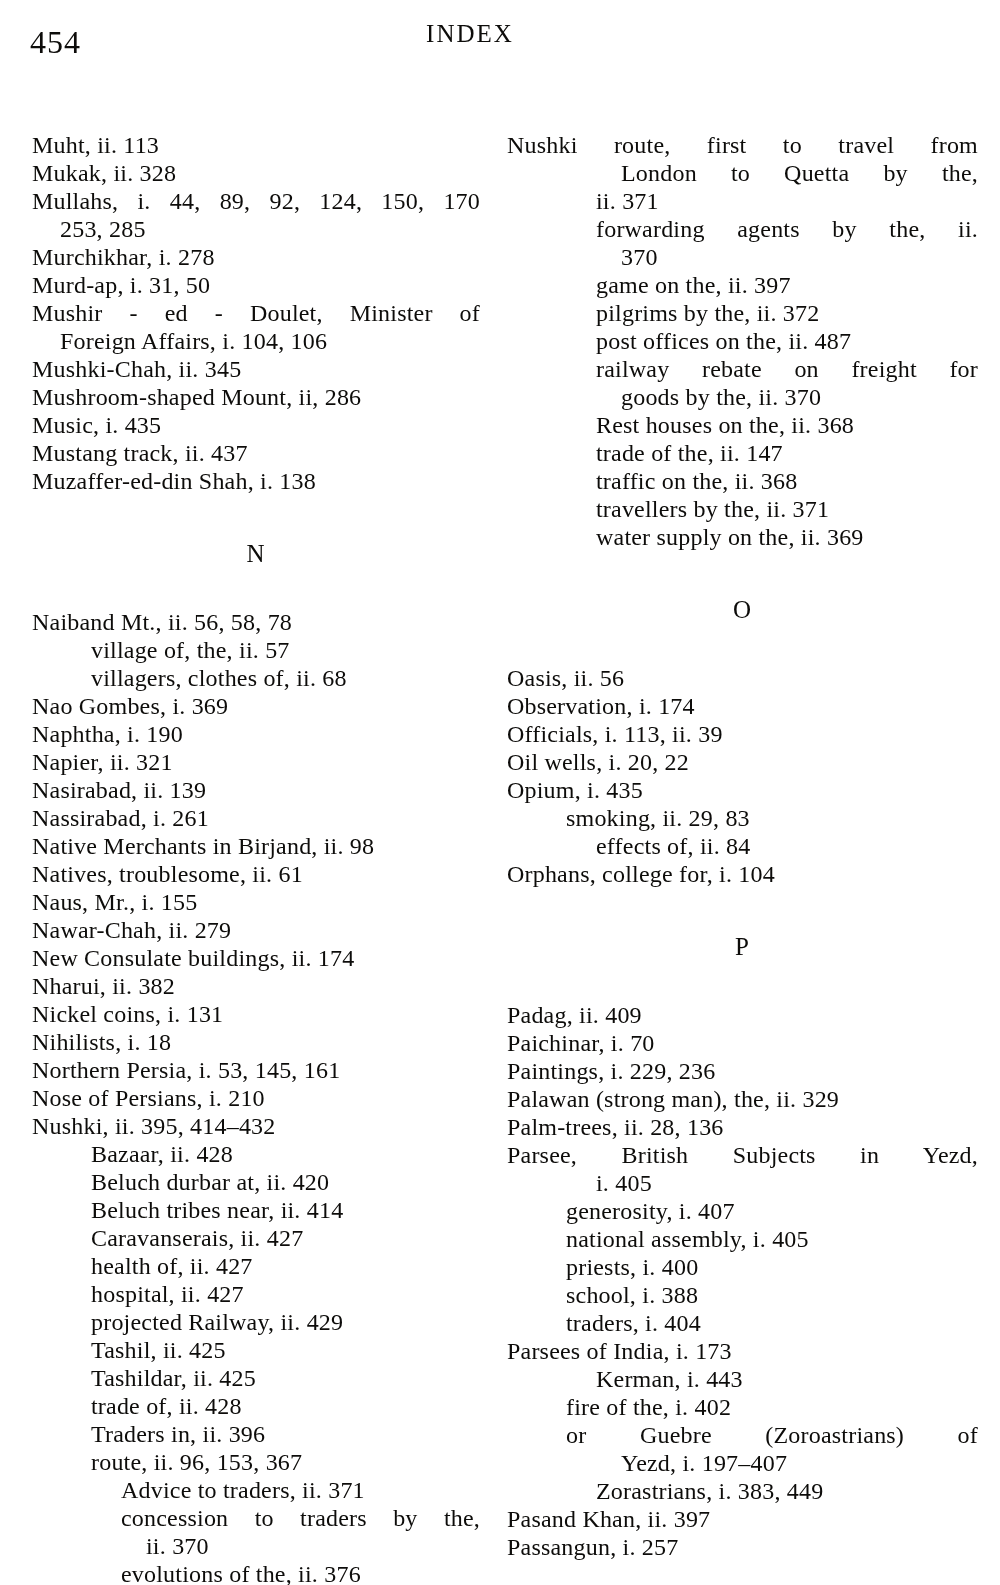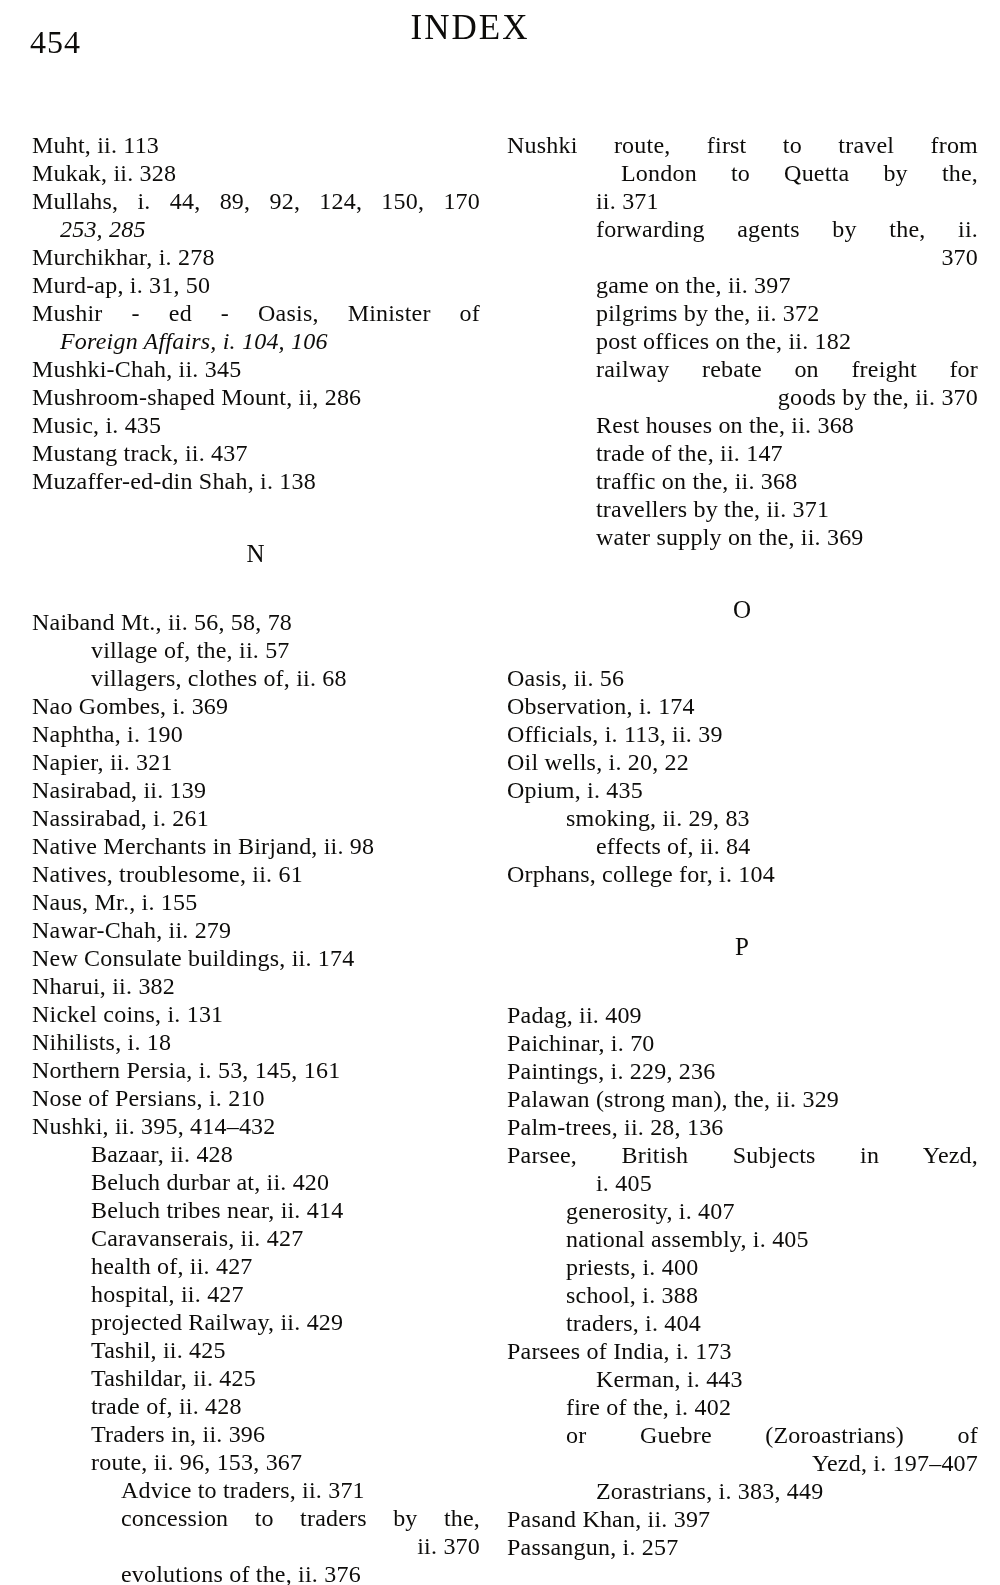--- a/index.html
+++ b/index.html
@@ -7,56 +7,56 @@
     width:1000px; height:1585px;
     background:#ffffff; color:#0d0c0a;
     font-family:"Liberation Serif", serif;
     position:relative; overflow:hidden;
   }
   .page-number {
     position:absolute; left:30px; top:24px;
     font-size:32px; letter-spacing:1px;
   }
   .page-title {
-    position:absolute; left:0; top:8px; width:940px;
-    text-align:center; font-size:35px; letter-spacing:2px;
+    position:absolute; left:0; top:20px; width:940px;
+    text-align:center; font-size:25px; letter-spacing:2px;
   }
   .col {
     position:absolute; top:84px;
     font-size:24px; line-height:28px; letter-spacing:0.2px;margin-top:47px;
   }
   .col-left  { left:32px;  width:448px; }
   .col-right { left:507px; width:471px;font-family:Liberation Serif, serif; }
   .sec-heading {
     text-align:center; font-size:25px; font-weight:normal;
     margin:45px 0 40px 0; line-height:28px; letter-spacing:1px;
   }
   p.ln { margin:0; }
   .i0 { padding-left:0; }
-  .i1 { padding-left:28px;font-style:italic; }
+  .i1 { padding-left:28px; }
   .i2 { padding-left:59px; }
   .i3 { padding-left:89px; }
-  .i4 { padding-left:114px;text-align:right; }
+  .i4 { padding-left:114px; }
   .j  { text-align:justify; text-align-last:justify; }
 </style>
 </head>
 <body>
 
 <div class="page-number">454</div>
 <div class="page-title">INDEX</div>
 
 <div class="col col-left">
     <div>
       <p class="ln i0">Muht, ii. 113</p>
       <p class="ln i0">Mukak, ii. 328</p>
       <p class="ln i0 j">Mullahs, i. 44, 89, 92, 124, 150, 170</p>
       <p class="ln i1">253, 285</p>
       <p class="ln i0">Murchikhar, i. 278</p>
       <p class="ln i0">Murd-ap, i. 31, 50</p>
-      <p class="ln i0 j">Mushir - ed - Oasis, Minister of</p>
+      <p class="ln i0 j">Mushir - ed - Doulet, Minister of</p>
       <p class="ln i1">Foreign Affairs, i. 104, 106</p>
       <p class="ln i0">Mushki-Chah, ii. 345</p>
       <p class="ln i0">Mushroom-shaped Mount, ii, 286</p>
       <p class="ln i0">Music, i. 435</p>
       <p class="ln i0">Mustang track, ii. 437</p>
       <p class="ln i0">Muzaffer-ed-din Shah, i. 138</p>
     </div>
     <div>
       <div class="sec-heading">N</div>
       <p class="ln i0">Naiband Mt., ii. 56, 58, 78</p>
@@ -98,21 +98,21 @@
   </div>
 <div class="col col-right">
     <div>
       <p class="ln i0 j">Nushki route, first to travel from</p>
       <p class="ln i4 j">London to Quetta by the,</p>
       <p class="ln i3">ii. 371</p>
       <p class="ln i3 j">forwarding agents by the, ii.</p>
       <p class="ln i4">370</p>
       <p class="ln i3">game on the, ii. 397</p>
       <p class="ln i3">pilgrims by the, ii. 372</p>
-      <p class="ln i3">post offices on the, ii. 182</p>
+      <p class="ln i3">post offices on the, ii. 487</p>
       <p class="ln i3 j">railway rebate on freight for</p>
       <p class="ln i4">goods by the, ii. 370</p>
       <p class="ln i3">Rest houses on the, ii. 368</p>
       <p class="ln i3">trade of the, ii. 147</p>
       <p class="ln i3">traffic on the, ii. 368</p>
       <p class="ln i3">travellers by the, ii. 371</p>
       <p class="ln i3">water supply on the, ii. 369</p>
     </div>
     <div>
       <div class="sec-heading">O</div>

